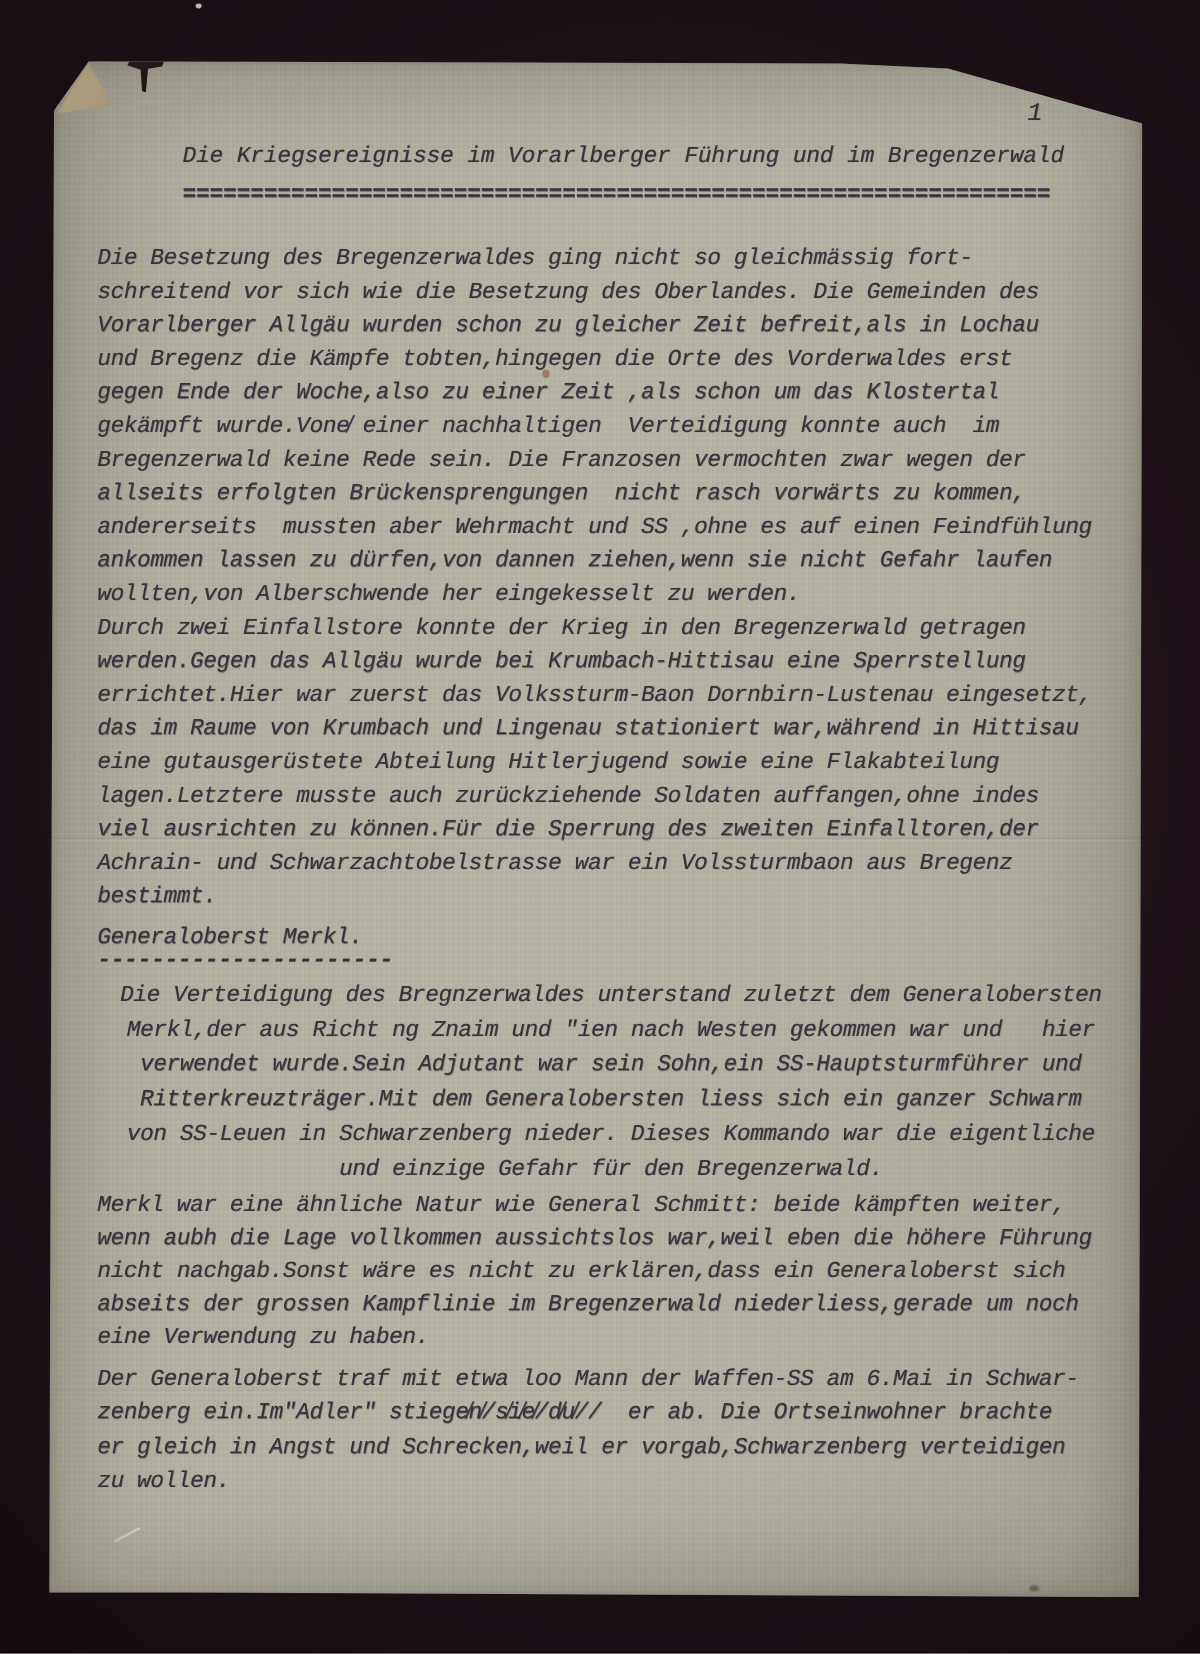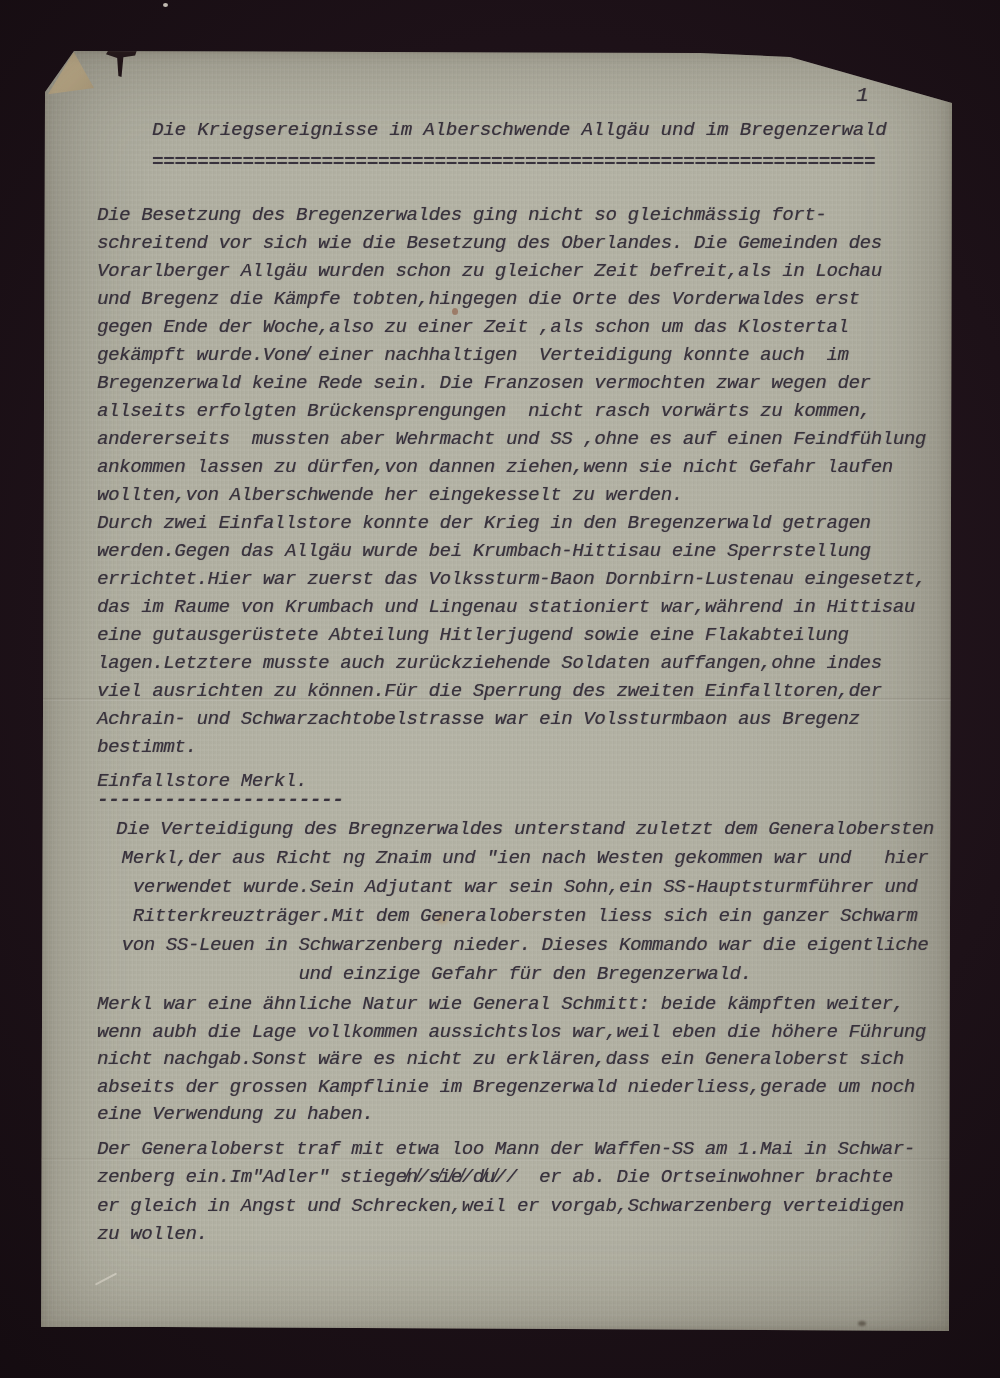--- a/index.html
+++ b/index.html
@@ -67,21 +67,21 @@
   }
   .doc-title{
     position:absolute;left:112px;top:66px;
     font-size:19px;line-height:28px;letter-spacing:-.1px;white-space:pre;
   }
   .title-rule{
     position:absolute;left:112px;top:98px;
     font-size:19px;line-height:28px;letter-spacing:-.1px;font-weight:700;white-space:pre;
   }
   .textcol{
-    position:absolute;left:57px;top:151px;width:856px;
+    position:absolute;left:41px;top:151px;width:856px;
     font-size:19px;letter-spacing:-.35px;
   }
   .textcol p,.textcol h2,.textcol .rule2{
     margin:0;white-space:pre-wrap;font-weight:normal;font-size:19px;
   }
   .blockA{line-height:28px;}
   .heading{line-height:24px;margin-top:8px !important;}
   .rule2{line-height:14px;font-weight:700 !important;letter-spacing:-.2px;}
   .blockB{line-height:29px;margin-top:8px !important;text-align:center;}
   .blockC{line-height:27.5px;margin-top:2px !important;font-family:Liberation Mono, monospace;}
@@ -102,21 +102,21 @@
     <div class="crease c1"></div>
     <div class="crease c2"></div>
     <div class="stain s1"></div>
     <div class="stain s2"></div>
     <div class="stain s3"></div>
     <div class="stain s4"></div>
     <div class="stain s5"></div>
 
     <div class="pagenum ink">1</div>
 
-    <div class="doc-title ink">Die Kriegsereignisse im Alberschwende Allgäu und im Bregenzerwald</div>
+    <div class="doc-title ink">Die Kriegsereignisse im Vorarlberger Führung und im Bregenzerwald</div>
     <div class="title-rule ink">================================================================</div>
 
     <div class="textcol ink">
       <p class="blockA">Die Besetzung des Bregenzerwaldes ging nicht so gleichmässig fort-
 schreitend vor sich wie die Besetzung des Oberlandes. Die Gemeinden des
 Vorarlberger Allgäu wurden schon zu gleicher Zeit befreit,als in Lochau
 und Bregenz die Kämpfe tobten,hingegen die Orte des Vorderwaldes erst
 gegen Ende der Woche,also zu einer Zeit ,als schon um das Klostertal
 gekämpft wurde.Vone̸ einer nachhaltigen  Verteidigung konnte auch  im
 Bregenzerwald keine Rede sein. Die Franzosen vermochten zwar wegen der
@@ -126,34 +126,34 @@
 wollten,von Alberschwende her eingekesselt zu werden.
 Durch zwei Einfallstore konnte der Krieg in den Bregenzerwald getragen
 werden.Gegen das Allgäu wurde bei Krumbach-Hittisau eine Sperrstellung
 errichtet.Hier war zuerst das Volkssturm-Baon Dornbirn-Lustenau eingesetzt,
 das im Raume von Krumbach und Lingenau stationiert war,während in Hittisau
 eine gutausgerüstete Abteilung Hitlerjugend sowie eine Flakabteilung
 lagen.Letztere musste auch zurückziehende Soldaten auffangen,ohne indes
 viel ausrichten zu können.Für die Sperrung des zweiten Einfalltoren,der
 Achrain- und Schwarzachtobelstrasse war ein Volssturmbaon aus Bregenz
 bestimmt.</p>
-      <h2 class="heading">Einfallstore Merkl.</h2>
+      <h2 class="heading">Generaloberst Merkl.</h2>
       <p class="rule2">----------------------</p>
       <p class="blockB">Die Verteidigung des Bregnzerwaldes unterstand zuletzt dem Generalobersten
 Merkl,der aus Richt ng Znaim und "ien nach Westen gekommen war und   hier
 verwendet wurde.Sein Adjutant war sein Sohn,ein SS-Hauptsturmführer und
 Ritterkreuzträger.Mit dem Generalobersten liess sich ein ganzer Schwarm
 von SS-Leuen in Schwarzenberg nieder. Dieses Kommando war die eigentliche
 und einzige Gefahr für den Bregenzerwald.</p>
       <p class="blockC">Merkl war eine ähnliche Natur wie General Schmitt: beide kämpften weiter,
 wenn aubh die Lage vollkommen aussichtslos war,weil eben die höhere Führung
 nicht nachgab.Sonst wäre es nicht zu erklären,dass ein Generaloberst sich
 abseits der grossen Kampflinie im Bregenzerwald niederliess,gerade um noch
 eine Verwendung zu haben.</p>
-      <p class="blockD">Der Generaloberst traf mit etwa loo Mann der Waffen-SS am 1.Mai in Schwar-
+      <p class="blockD">Der Generaloberst traf mit etwa loo Mann der Waffen-SS am 6.Mai in Schwar-
 zenberg ein.Im"Adler" stiege̸n̸/s̸i̸e̸/d̸u̸//  er ab. Die Ortseinwohner brachte
 er gleich in Angst und Schrecken,weil er vorgab,Schwarzenberg verteidigen
 zu wollen.</p>
     </div>
 
     <div class="vignette"></div>
   </div>
 </div>
 
 </body></html>

